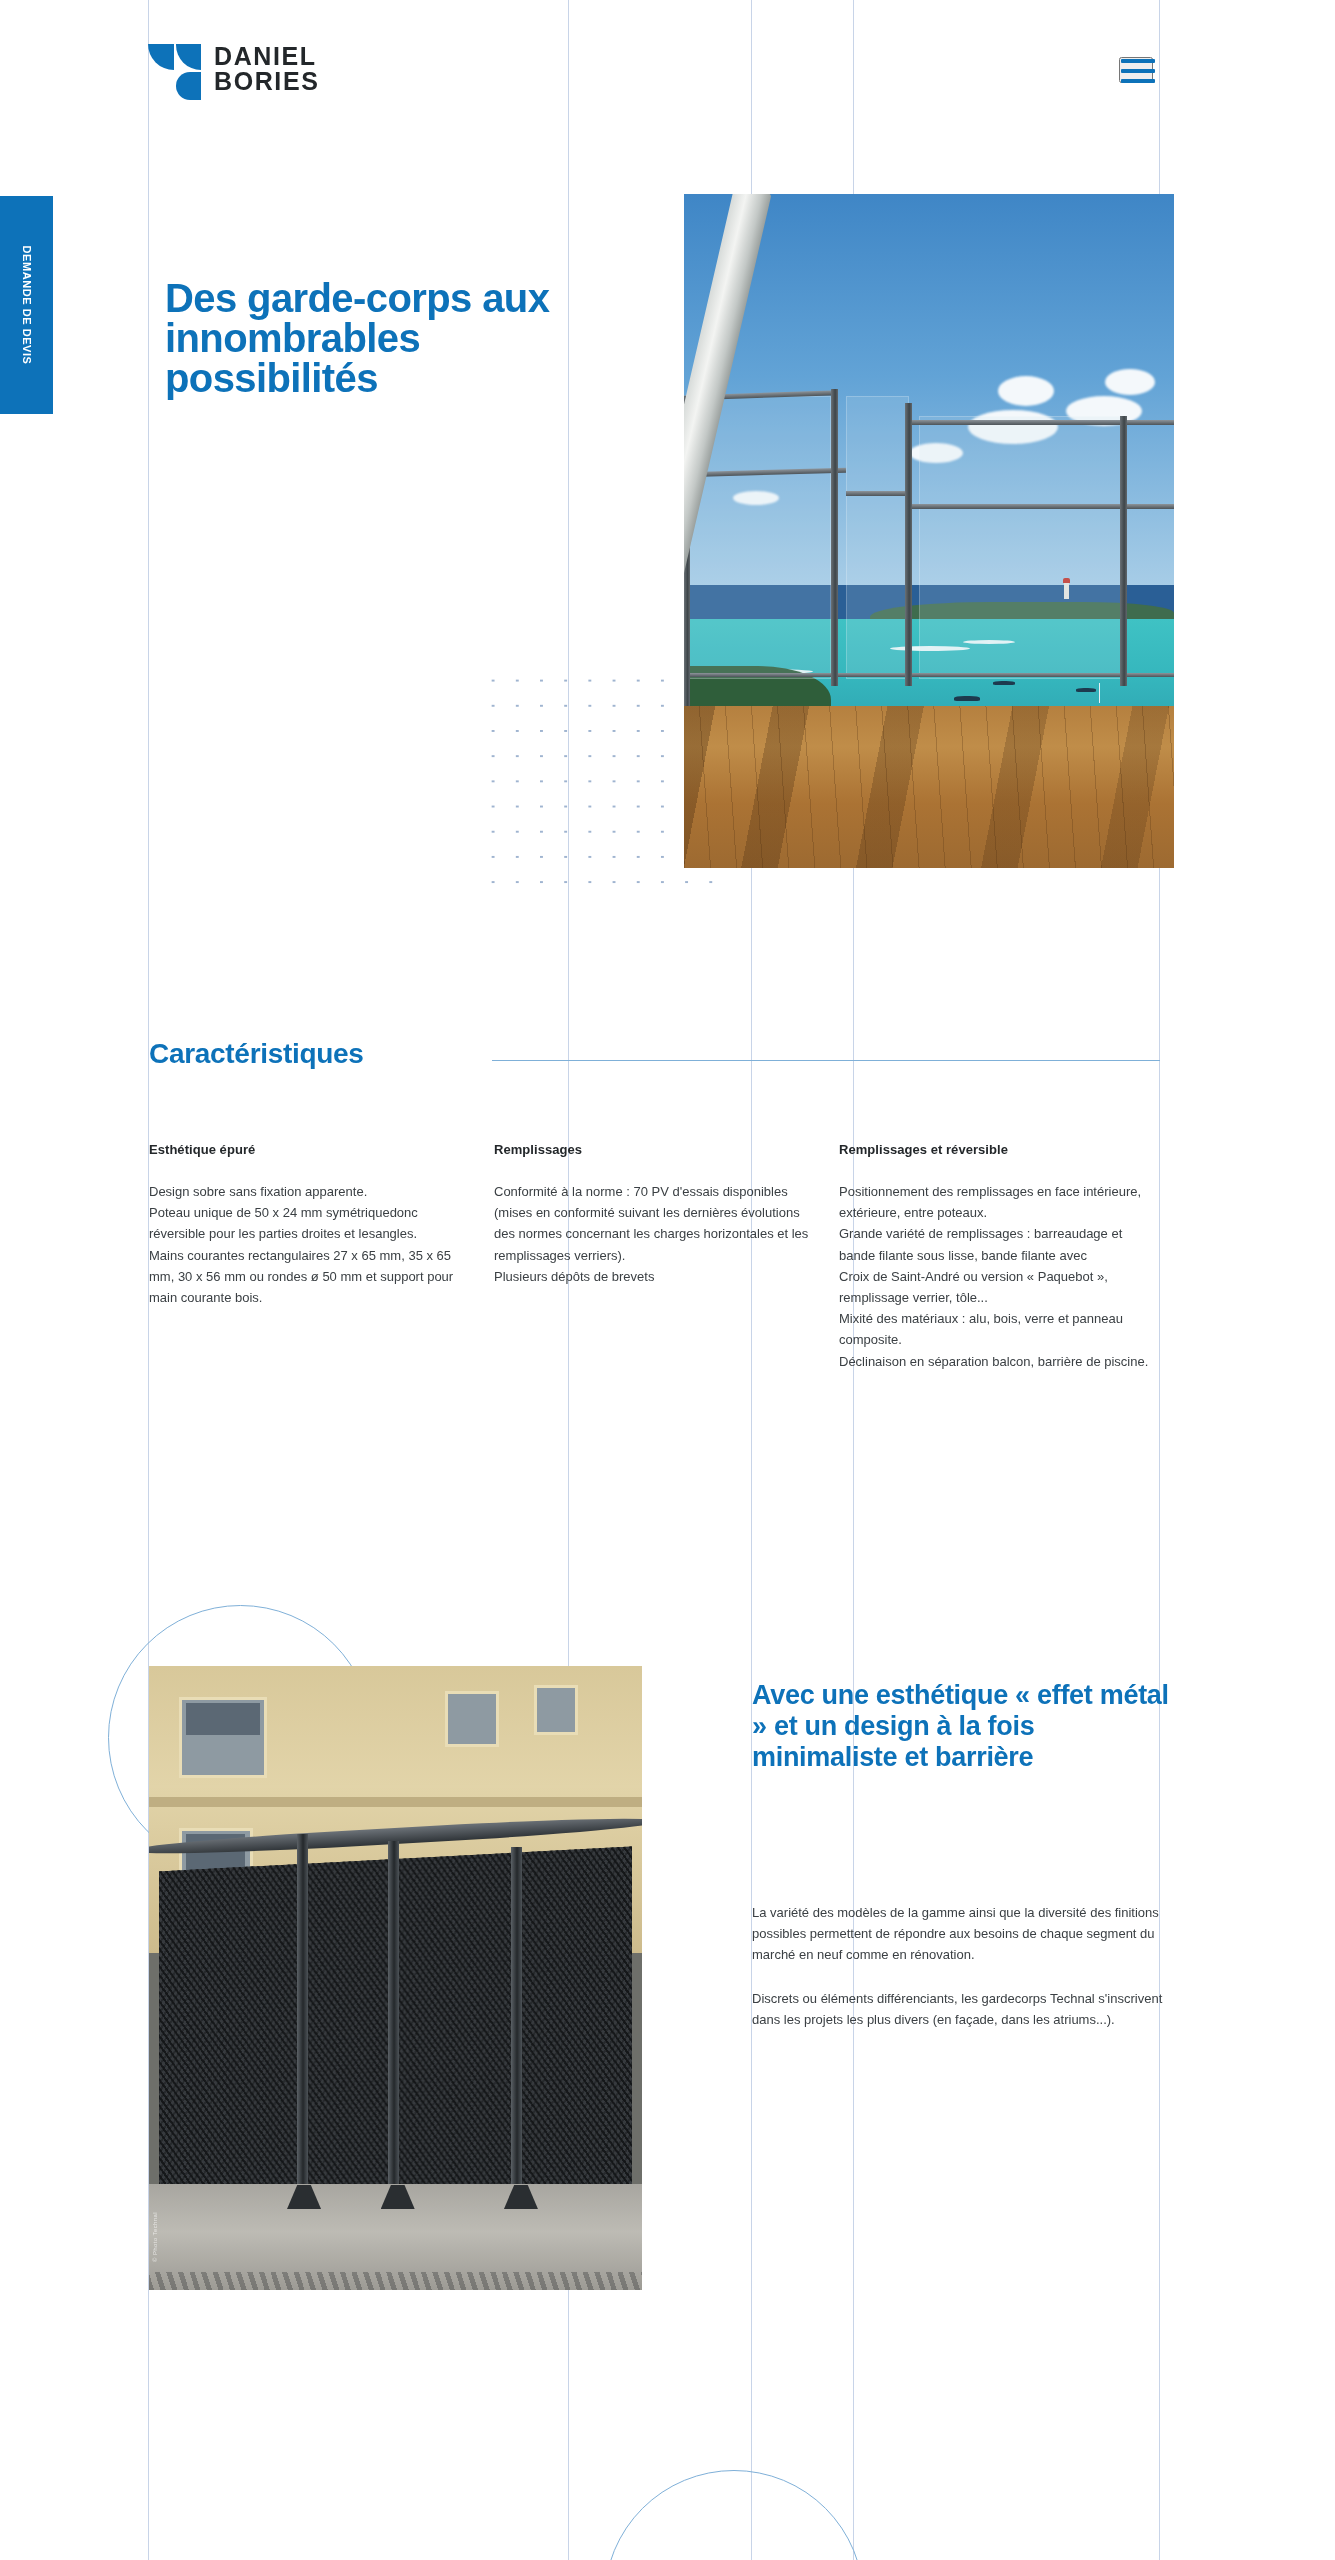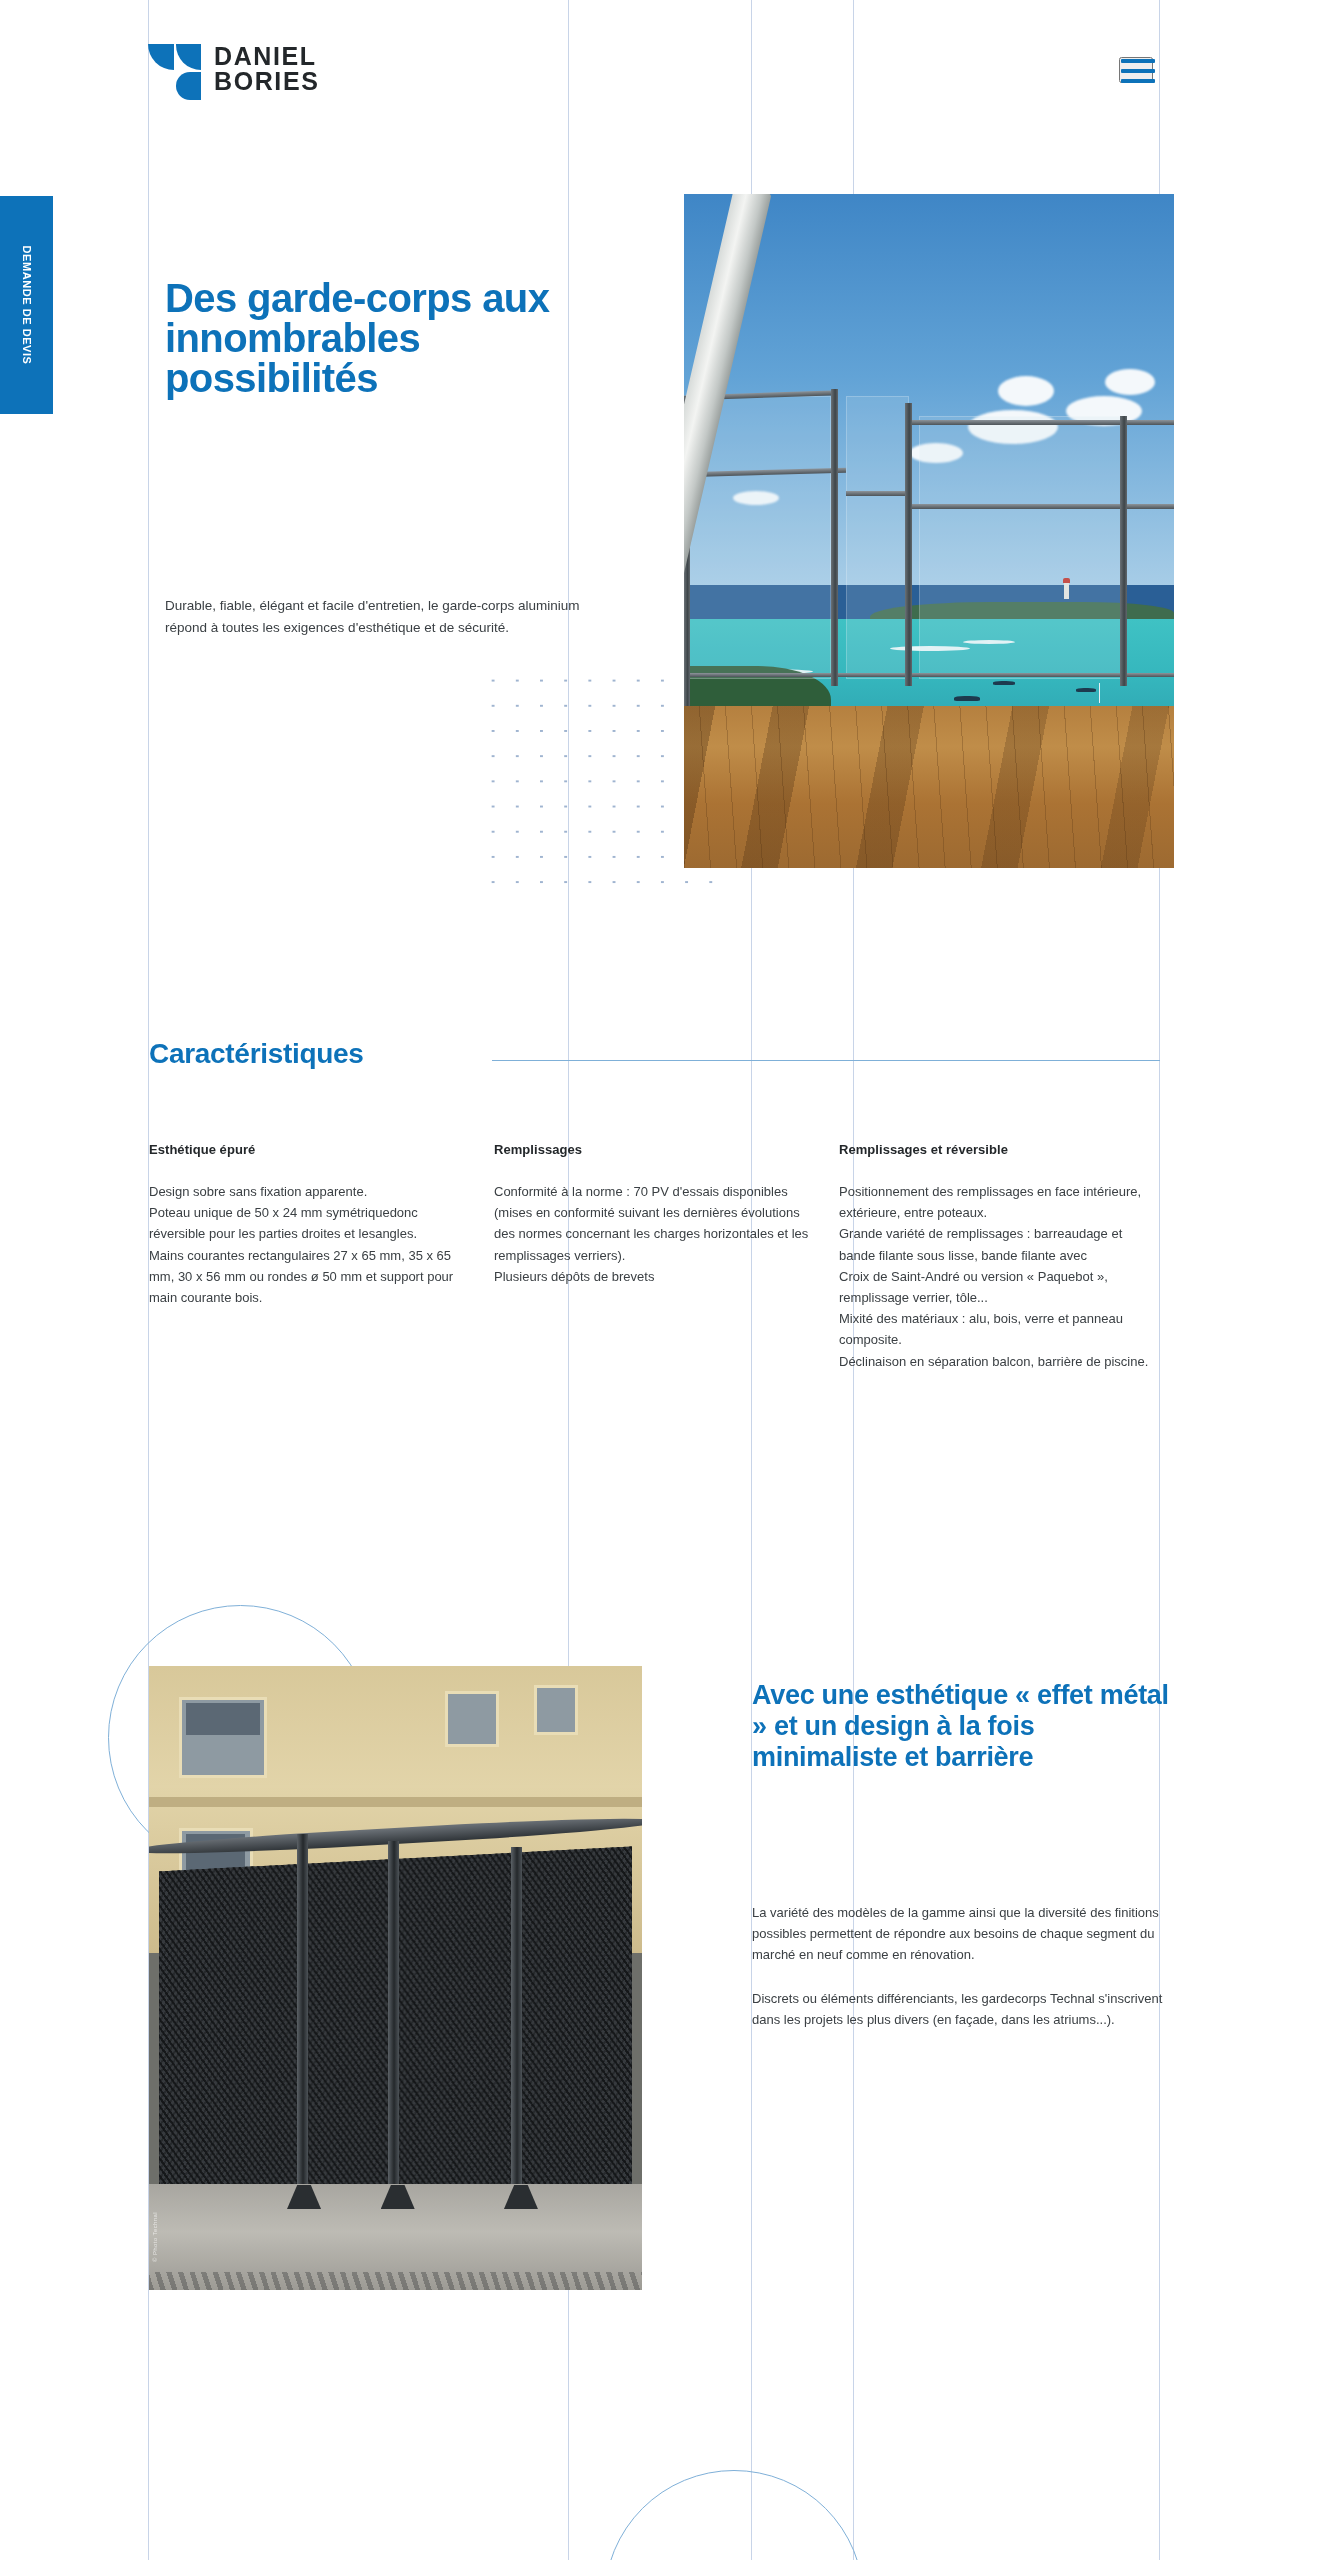--- a/index.html
+++ b/index.html
@@ -315,21 +315,20 @@
     </a>
     <button class="burger" aria-label="Menu">
       <i></i>
         <i></i>
         <i></i>
     </button>
   </header>
 
   <section class="hero">
     <h1 class="hero-title">Des garde-corps aux innombrables possibilités</h1>
-    <p class="hero-copy">Durable, fiable, élégant et facile d'entretien, le garde-corps aluminium répond à toutes les exigences d'esthétique et de sécurité.</p>
 
     <div class="dot-grid"></div>
 
     <figure class="hero-photo">
       <div class="ph">
         <div class="sky"></div>
         <div class="cloud" style="left:58%; top:32%; width:90px; height:34px;"></div>
         <div class="cloud" style="left:64%; top:27%; width:56px; height:30px;"></div>
         <div class="cloud" style="left:78%; top:30%; width:76px; height:30px;"></div>
         <div class="cloud" style="left:86%; top:26%; width:50px; height:26px;"></div>

